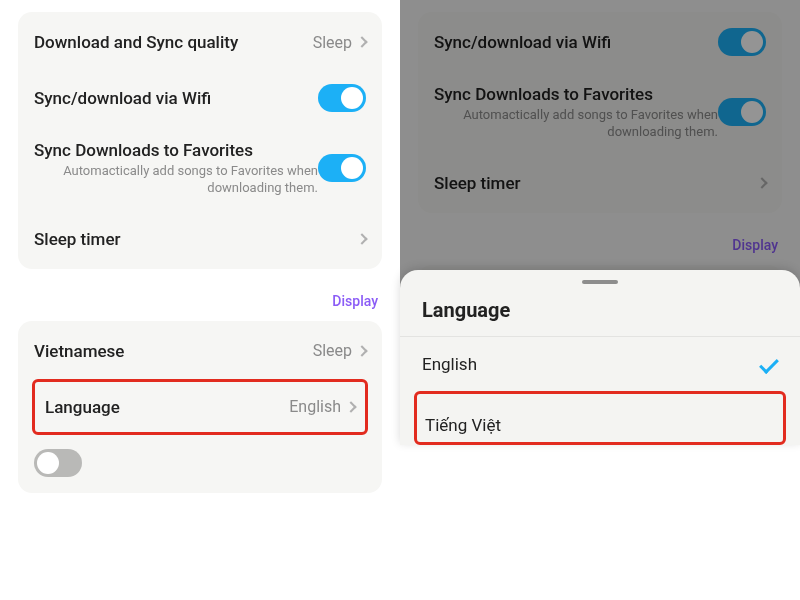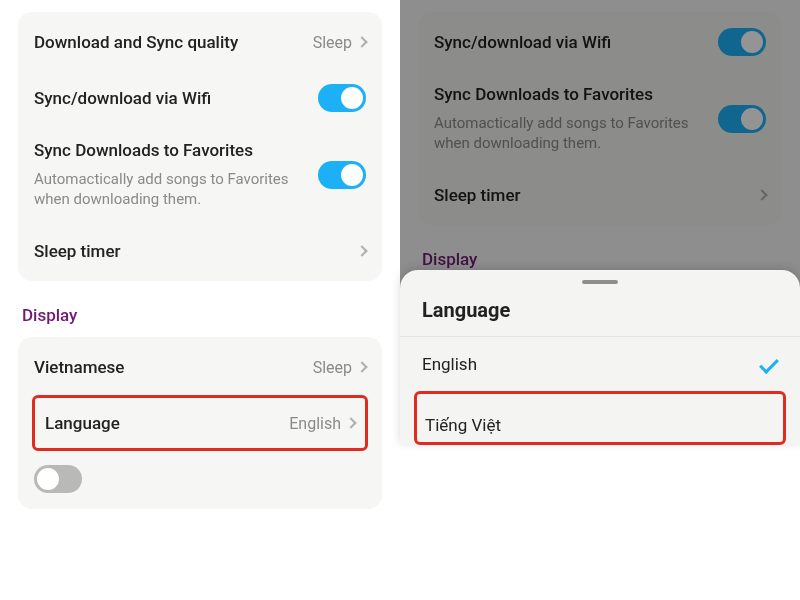--- a/index.html
+++ b/index.html
@@ -35,21 +35,21 @@
     align-items: center;
     justify-content: space-between;
     padding: 14px 2px;
     min-height: 56px;
     color: #222;
     font-size: 17px;
   }
   .row + .row { }
   .row-text { flex: 1; }
   .row-title { color: #222; font-weight: 500; }
-  .row-sub { color: #8a8a8a; font-size: 15px; margin-top: 10px; line-height: 1.3; }
+  .row-sub { color: #8a8a8a; font-size: 13px; margin-top: 3px; line-height: 1.3; text-align: right; }
   .row-right { display: flex; align-items: center; gap: 6px; color: #8a8a8a; font-size: 16px; }
   .chevron {
     width: 8px; height: 8px;
     border-top: 2px solid #b0b0b0;
     border-right: 2px solid #b0b0b0;
     transform: rotate(45deg);
   }
   .toggle {
     width: 48px; height: 28px; border-radius: 14px;
     position: relative;
@@ -58,24 +58,25 @@
   .toggle.off { background: #b9b9b7; }
   .toggle::after {
     content: "";
     position: absolute;
     width: 22px; height: 22px; border-radius: 50%;
     background: #fff; top: 3px;
   }
   .toggle.on::after { right: 3px; }
   .toggle.off::after { left: 3px; }
   .section-label {
-    color: #701a75;
-    font-size: 17px;
+    color: #8b5cf6;
+    font-size: 14px;
     padding: 10px 4px 12px 4px;
     font-weight: 500;
+    text-align: right;
   }
   .highlight-box {
     border: 3px solid #e22b1f;
     border-radius: 6px;
   }
   
   .dim-layer {
     position: absolute;
     inset: 0;
     padding: 12px 18px 0 18px;

